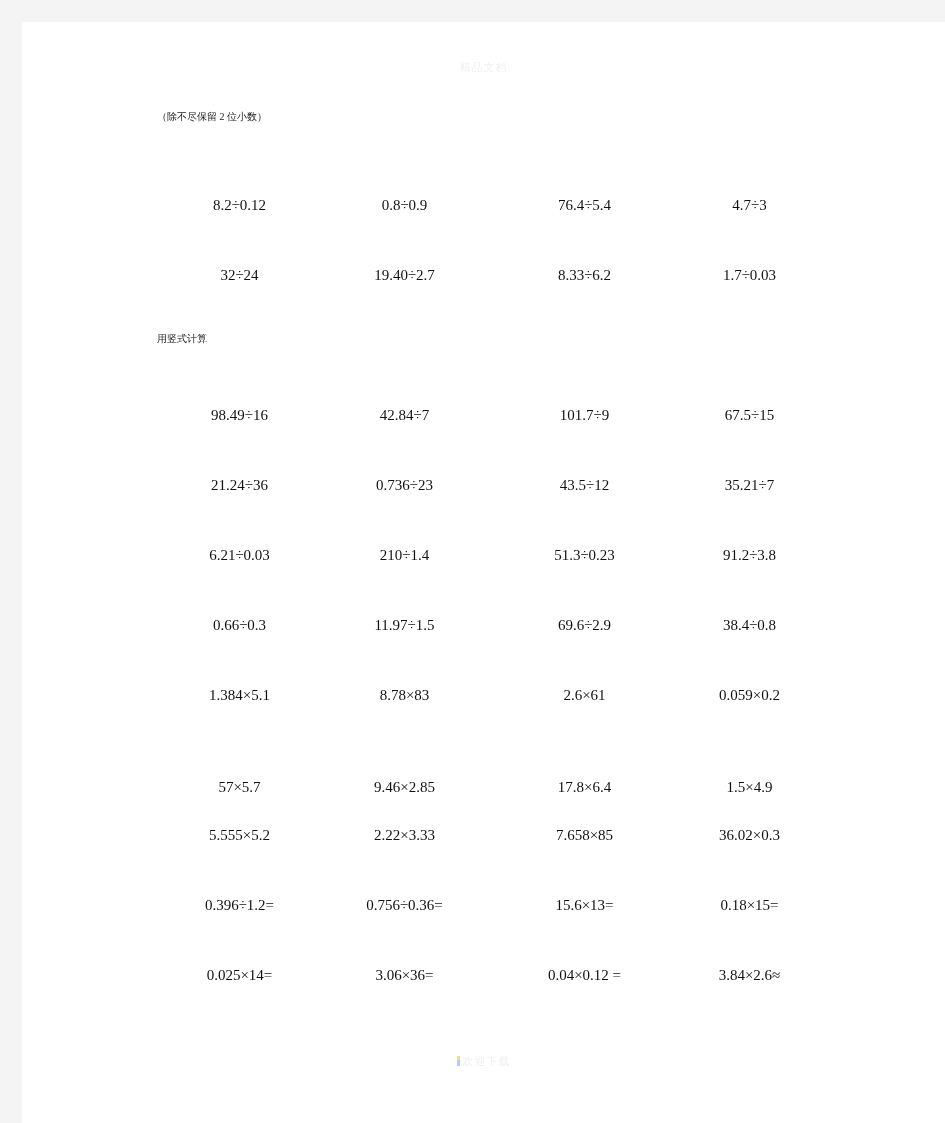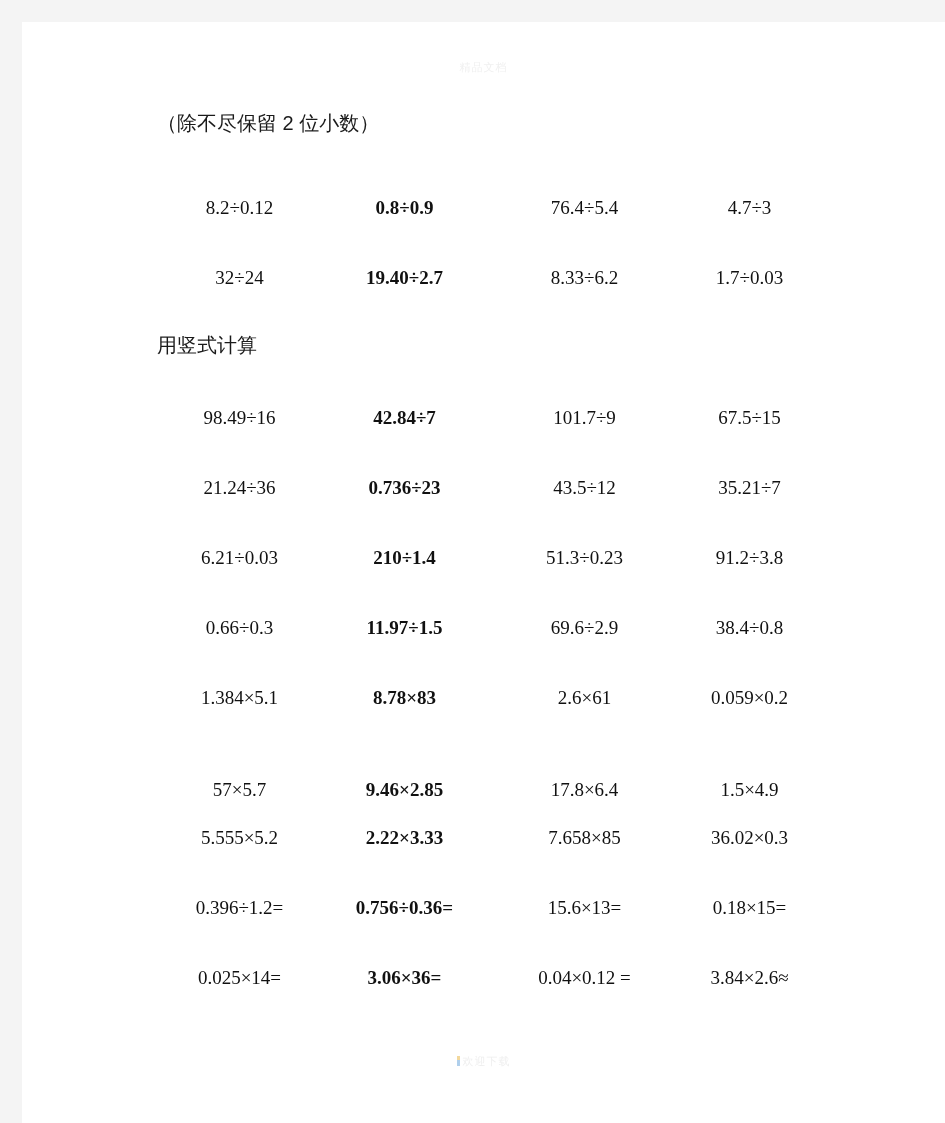--- a/index.html
+++ b/index.html
@@ -50,46 +50,46 @@
   }
   .content {
     position: absolute;
     left: 0;
     top: 0;
     width: 923px;
   }
   .heading {
     position: absolute;
     left: 135px;
-    font-family: Liberation Sans, sans-serif;
-    font-size: 20px;
+    font-family: Liberation Serif, serif;
+    font-size: 10px;
     color: #1a1a1a;
     white-space: nowrap;
   }
   .heading-paren {
     top: 88px;
   }
   .heading-vertical {
     top: 310px;
   }
   .prob-row {
     position: absolute;
     left: 0;
     width: 923px;
     height: 26px;
   }
   .cell {
     position: absolute;
-    font-size: 19px;
+    font-size: 15px;
     color: #111111;
     white-space: nowrap;
     font-family: "Liberation Serif", "DejaVu Serif", serif;
   }
   .c0 { left: 135px; }
-  .c1 { left: 300px; font-weight: bold; }
+  .c1 { left: 300px; }
   .c2 { left: 480px; }
   .c3 { left: 645px; }
   .cell.w { width: 165px; text-align: center; }
 </style>
 </head>
 <body>
 
 <div class="page">
 
   <div class="watermark watermark-top">

